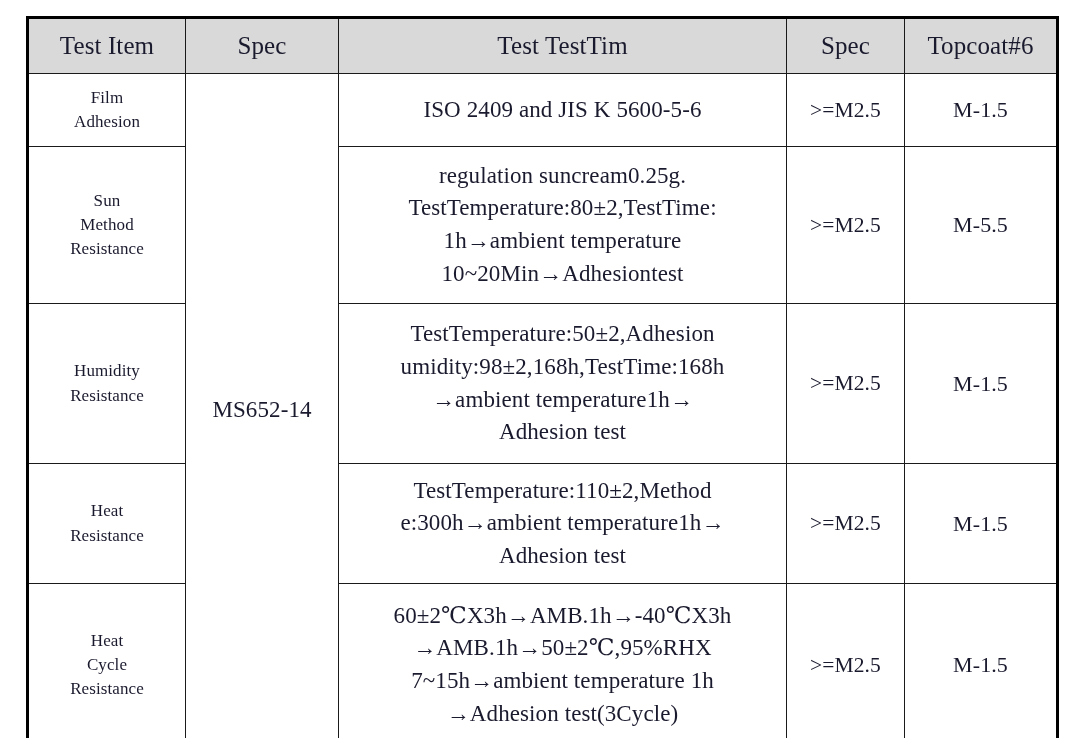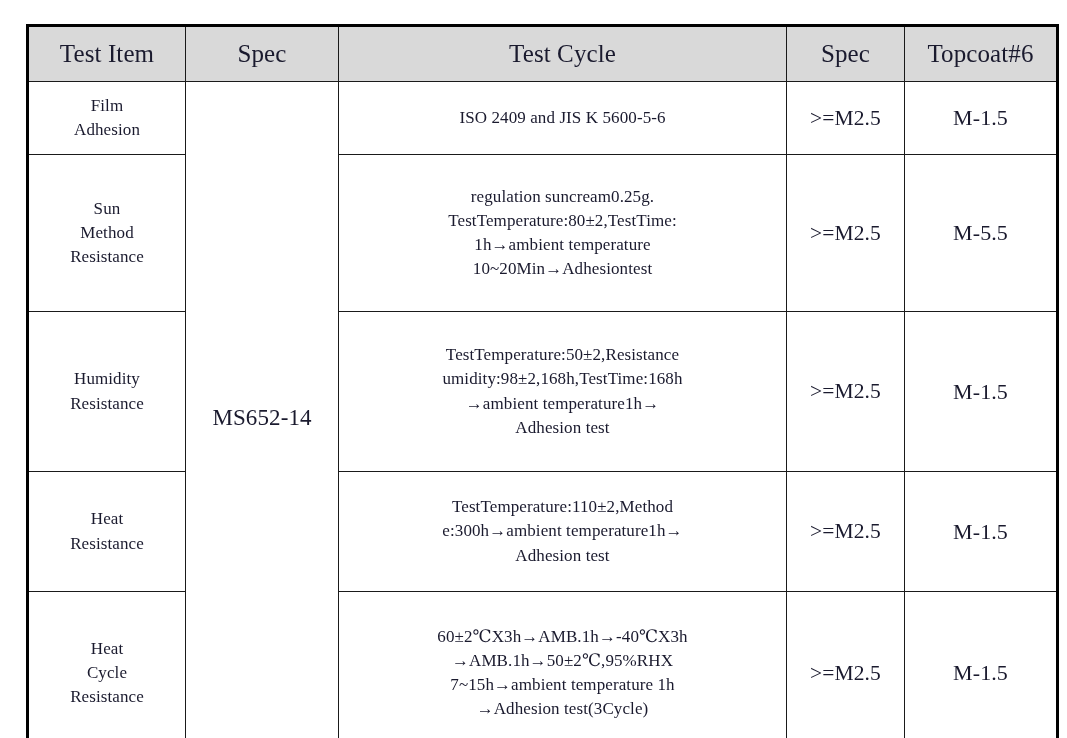--- a/index.html
+++ b/index.html
@@ -13,21 +13,21 @@
     font-family: "Liberation Serif", "DejaVu Serif", serif;
     color: #1a1a2e;
     overflow: hidden;
   }
 
   .page {
     position: relative;
     width: 847px;
     height: 738px;
     box-sizing: border-box;
-    padding: 24px 18px 14px 26px;
+    padding: 16px 18px 14px 26px;
   }
 
   table.spec-table {
     border-collapse: collapse;
     table-layout: fixed;
     width: 1030px;
     height: 712px;
     border: 3px solid #000000;
     background: #ffffff;
   }
@@ -63,21 +63,21 @@
     line-height: 1.72;
     letter-spacing: 0.4px;
   }
 
   td.spec-merged {
     font-size: 23px;
     letter-spacing: 0.4px;
   }
 
   td.test-method {
-    font-size: 17px;
+    font-size: 23px;
     line-height: 1.62;
     letter-spacing: 0.1px;
   }
 
   td.spec-value {
     font-size: 21.5px;
     letter-spacing: 0.2px;
     font-family: Liberation Serif, serif;
   }
 
@@ -104,21 +104,21 @@
       <col class="col-item">
       <col class="col-spec">
       <col class="col-method">
       <col class="col-spec2">
       <col class="col-topcoat">
     </colgroup>
     <thead>
       <tr>
         <th>Test Item</th>
         <th>Spec</th>
-        <th>Test Cycle</th>
+        <th>Test TestTim</th>
         <th>Spec</th>
         <th>Topcoat#6</th>
       </tr>
     </thead>
     <tbody>
       <tr class="row-film">
         <td class="test-item">
           <span class="mline">Film</span>
           <span class="mline">Adhesion</span>
         </td>
@@ -145,21 +145,21 @@
         <td class="spec-value">&gt;=M2.5</td>
         <td class="topcoat-value">M-5.5</td>
       </tr>
 
       <tr class="row-humidity">
         <td class="test-item">
           <span class="mline">Humidity</span>
           <span class="mline">Resistance</span>
         </td>
         <td class="test-method">
-          <span class="mline">TestTemperature:50±2,Resistance</span>
+          <span class="mline">TestTemperature:50±2,Adhesion</span>
           <span class="mline">umidity:98±2,168h,TestTime:168h</span>
           <span class="mline">→ambient temperature1h→</span>
           <span class="mline">Adhesion test</span>
         </td>
         <td class="spec-value">&gt;=M2.5</td>
         <td class="topcoat-value">M-1.5</td>
       </tr>
 
       <tr class="row-heat">
         <td class="test-item">

